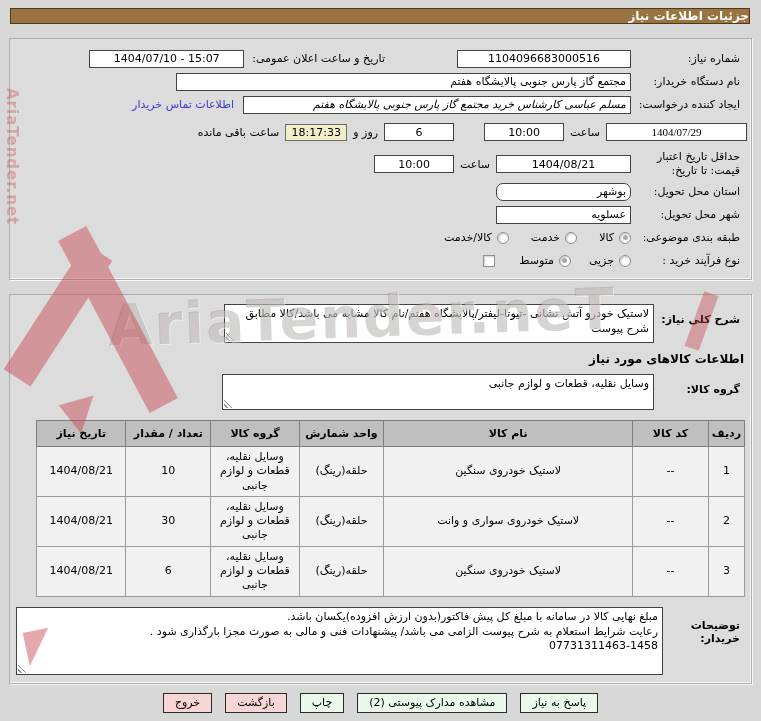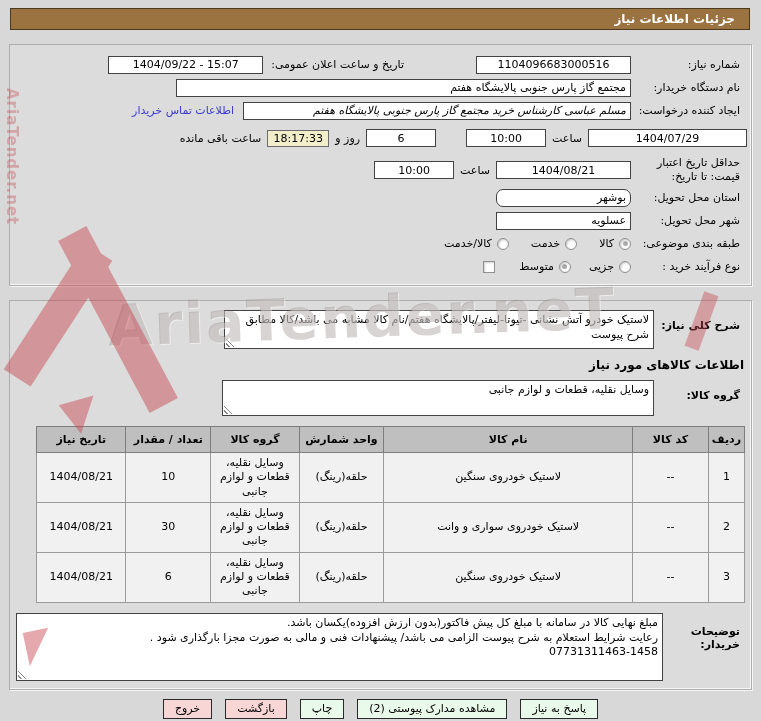--- a/index.html
+++ b/index.html
@@ -5,24 +5,24 @@
   * { box-sizing: border-box; }
   html,body { margin:0; padding:0; }
   body {
     width:761px; height:721px; overflow:hidden;
     background:#d8d8d8;
     font-family:"DejaVu Sans", sans-serif;
     font-size:11px; color:#000;
     direction:rtl; position:relative;
   }
   .titlebar {
-    margin:8px 11px 0 10px; height:22px;
+    margin:8px 11px 0 10px; height:16px;
     background:#9a7341; border:1px solid #4d3a1e;
     color:#fff; font-weight:bold; font-size:12px;
-    display:flex; align-items:center; padding-right:14px;
+    display:flex; align-items:center; 
   }
   .panel {
     margin:14px 9px 0 9px; padding:7px 4px 6px 4px;
     border:1px solid #adadad;
     box-shadow:-1px -1px 0 #f6f6f6 inset, 1px 1px 0 #f6f6f6;
     background:#dcdcdc;
   }
   .panel1 { margin-left:9px; }
   .frow { display:flex; align-items:center; margin:2px 0; min-height:21px; }
   .flabel { width:116px; padding-right:7px; flex:none; line-height:1.25; }
@@ -122,38 +122,38 @@
 </style>
 </head>
 <body>
 
 <div class="titlebar">جزئیات اطلاعات نیاز</div>
 
 <div class="panel panel1">
 
   <div class="frow">
     <div class="flabel">شماره نیاز:</div>
-    <div class="ibox center ltr" style="width:155px;">1104096683000516</div>
+    <div class="ibox center ltr" style="width:174px;">1104096683000516</div>
     <div class="flabel2" style="margin-right:72px;">تاریخ و ساعت اعلان عمومی:</div>
-    <div class="ibox center ltr" style="width:155px; margin-right:8px;">1404/09/22 - 15:07</div>
+    <div class="ibox center ltr" style="width:155px; margin-right:8px;">1404/07/10 - 15:07</div>
   </div>
 
   <div class="frow">
     <div class="flabel">نام دستگاه خریدار:</div>
     <div class="ibox" style="width:455px;">مجتمع گاز پارس جنوبی  پالایشگاه هفتم</div>
   </div>
 
   <div class="frow">
     <div class="flabel">ایجاد کننده درخواست:</div>
     <div class="ibox" style="width:388px;font-style:italic;">مسلم عباسی کارشناس خرید مجتمع گاز پارس جنوبی  پالایشگاه هفتم</div>
     <span class="link">اطلاعات تماس خریدار</span>
   </div>
 
   <div class="frow" style="min-height:30px;">
-    <div class="ibox center ltr" style="width:159px;">1404/07/29</div>
+    <div class="ibox center ltr" style="width:141px;font-family:Liberation Serif, serif;">1404/07/29</div>
     <span style="margin-right:6px;">ساعت</span>
     <div class="ibox center ltr" style="width:80px; margin-right:6px;">10:00</div>
     <div class="ibox center ltr" style="width:70px; margin-right:30px;">6</div>
     <span style="margin-right:6px;">روز و</span>
     <div class="hl ltr" style="width:62px; margin-right:6px;">18:17:33</div>
     <span style="margin-right:6px;">ساعت باقی مانده</span>
   </div>
 
   <div class="frow" style="min-height:30px;">
     <div class="flabel">حداقل تاریخ اعتبار قیمت: تا تاریخ:</div>

